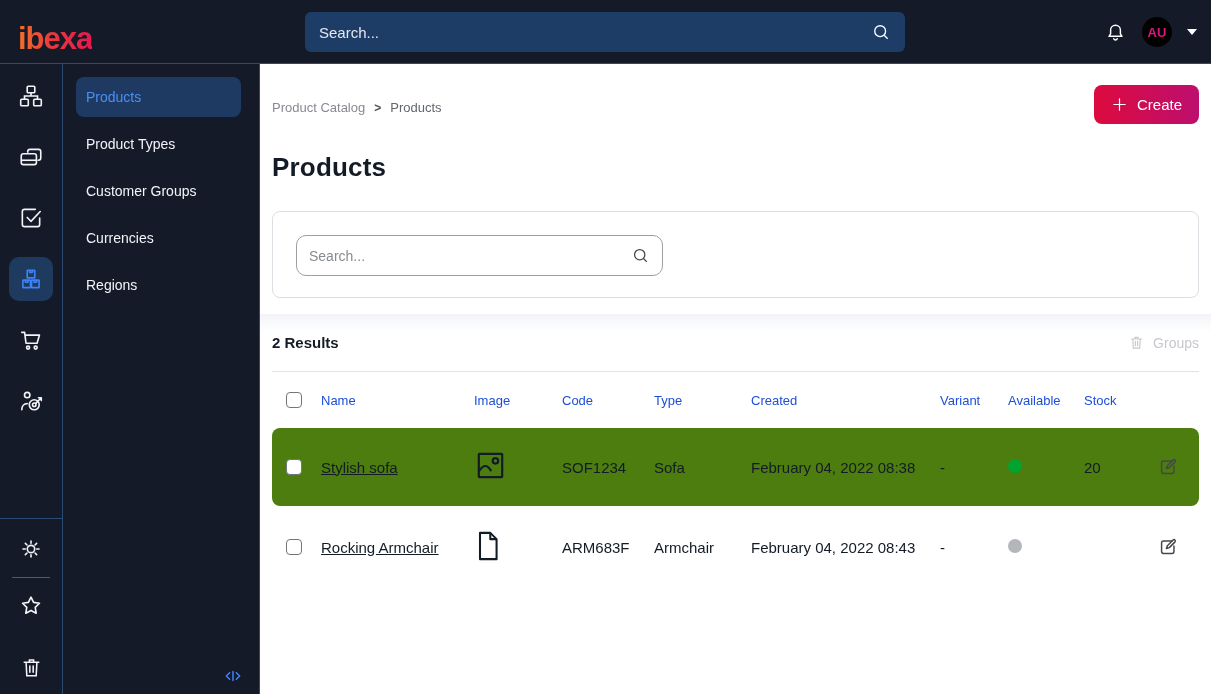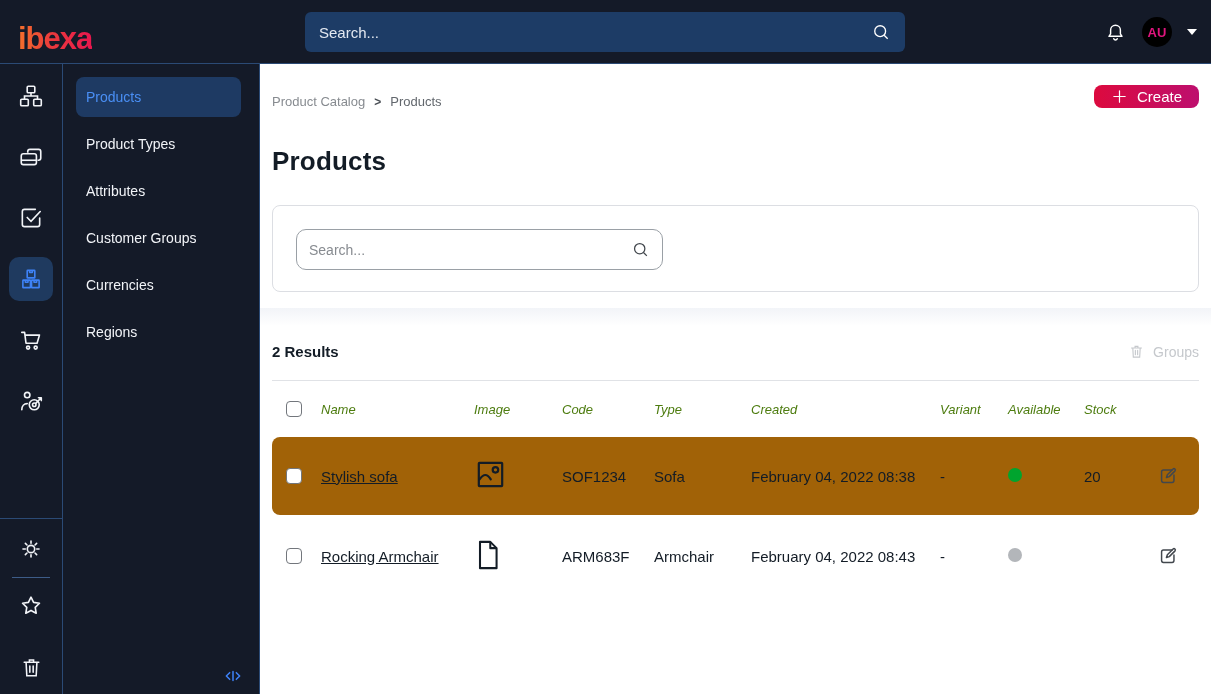--- a/index.html
+++ b/index.html
@@ -43,53 +43,53 @@
 
   
   .sidebar { width:197px; background:#141a28; border-right:1px solid #2b4a75;
              padding-top:13px; position:relative; }
   .side-item { height:40px; margin:0 18px 7px 13px; border-radius:8px; display:flex;
                align-items:center; padding:0 10px; color:#f2f4f8; font-size:14px; cursor:pointer; }
   .side-item.active { background:#1e3a63; color:#4a8ff5; }
   .collapse-btn { position:absolute; bottom:8px; right:16px; color:#3e82f7; cursor:pointer; display:flex; }
 
   
-  .main { flex:1; background:#fff; position:relative; padding:0 12px; }
+  .main { flex:1; background:#fff; position:relative; padding:6px 12px; }
   .breadcrumb { margin-top:30px; font-size:13px; color:#878b90; display:flex; gap:9px; align-items:center; }
   .breadcrumb .bc-link { cursor:pointer; }
   .breadcrumb .bc-sep { color:#4a4f55; font-weight:bold; font-size:12px; }
   .breadcrumb .bc-current { color:#62676d; }
-  .create-btn { position:absolute; top:21px; right:12px; height:23px; padding:0 17px;
+  .create-btn { position:absolute; top:21px; right:12px; height:39px; padding:0 17px;
                 border:none; border-radius:8px; color:#fff; font-size:15px;
                 background:linear-gradient(90deg,#dc0a3e,#bd0f6e); display:flex;
                 align-items:center; gap:9px; cursor:pointer; font-family:"Liberation Sans", sans-serif;justify-content:center; }
   .page-title { margin-top:37px; font-size:26px; font-weight:800; color:#131c26; letter-spacing:.2px; }
 
   .search-card { margin-top:28px; border:1px solid #dcdee3; border-radius:8px; height:87px;
                  padding:23px; }
   .search-input { width:367px; height:41px; border:1px solid #9aa0a6; border-radius:10px;
                   display:flex; align-items:center; background:#fff; }
   .search-input input { flex:1; border:none; outline:none; font-size:14px; color:#333;
                         padding:0 12px; background:transparent; font-family:"Liberation Sans", sans-serif; }
   .search-input input::placeholder { color:#878b90; opacity:1; }
   .search-input svg { margin-right:12px; }
 
   .fade-band { margin:16px -12px 0; height:18px;
                background:linear-gradient(#f2f4f8,#ffffff); }
-  .results-bar { margin-top:17px; display:flex; justify-content:space-between; }
+  .results-bar { margin-top:2px; display:flex; justify-content:space-between; }
   .results-count { font-size:15px; font-weight:bold; color:#131c26; }
   .delete-btn { display:flex; align-items:center; gap:8px; color:#c5c8cc; font-size:14px;
                 background:none; border:none; cursor:default; font-family:"Liberation Sans", sans-serif; }
 
   .table { margin-top:20px; border-top:1px solid #e0e2e6; }
   .trow { display:grid; grid-template-columns:49px 153px 88px 92px 97px 189px 68px 76px 65px 1fr;
           align-items:center; }
-  .thead { padding:20px 0; color:#4d7c0f; font-size:13px;font-style:italic; }
+  .thead { padding:20px 0; color:#1d4ed8; font-size:13px; }
   .drow { height:78px; border-radius:8px; font-size:15px; color:#131c26; margin-bottom:2px; }
-  .drow.alt { background:#a16207; }
+  .drow.alt { background:#4d7c0f; }
   .cb { width:16px; height:16px; border:1.5px solid #72767c; border-radius:4px;
         margin-left:14px; background:#fff; cursor:pointer; display:block; }
   .name-link { color:#131c26; text-decoration:underline; cursor:pointer; }
   .dot { width:14px; height:14px; border-radius:50%; display:inline-block; }
   .dot-on { background:#00a42e; }
   .dot-off { background:#b3b6ba; }
   .edit-btn { background:none; border:none; cursor:pointer; display:flex; padding:0; margin-left:8px; }
 </style>
 </head>
 <body>
@@ -187,21 +187,20 @@
           <svg width="25" height="25" viewBox="0 0 24 24" fill="none" stroke="currentColor" stroke-width="1.5" stroke-linecap="round">
             <path d="M5 7h14M10 7V4.8h4V7M6.8 7l.7 13h9l.7-13M10.4 10.5v6M13.6 10.5v6"></path>
           </svg>
         </div>
       </div>
     </nav>
 
     <nav class="sidebar">
       <div class="side-item active">Products</div>
       <div class="side-item">Product Types</div>
-      <div class="side-item">Attributes</div>
       <div class="side-item">Customer Groups</div>
       <div class="side-item">Currencies</div>
       <div class="side-item">Regions</div>
 
       <span class="collapse-btn">
         <svg width="20" height="20" viewBox="0 0 24 24" fill="none" stroke="currentColor" stroke-width="1.8" stroke-linecap="round" stroke-linejoin="round">
           <path d="M8 8l-4 4 4 4M16 8l4 4-4 4M12 6.5v11"></path>
         </svg>
       </span>
     </nav>

